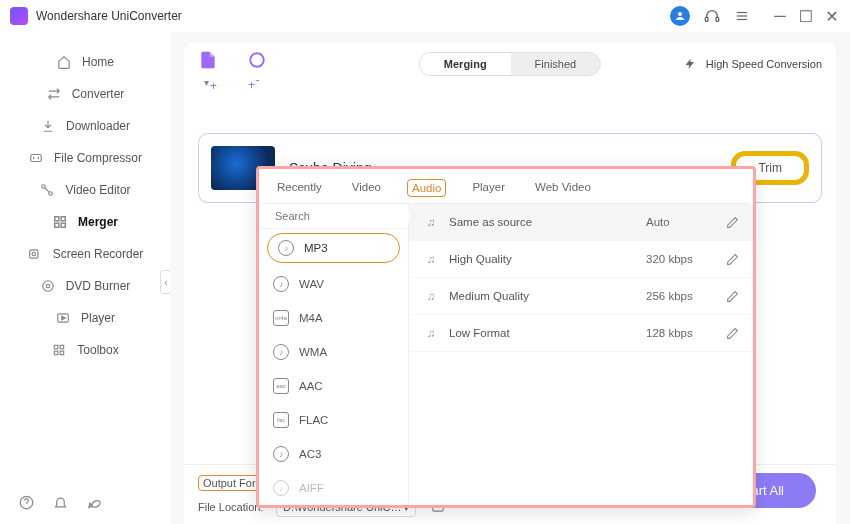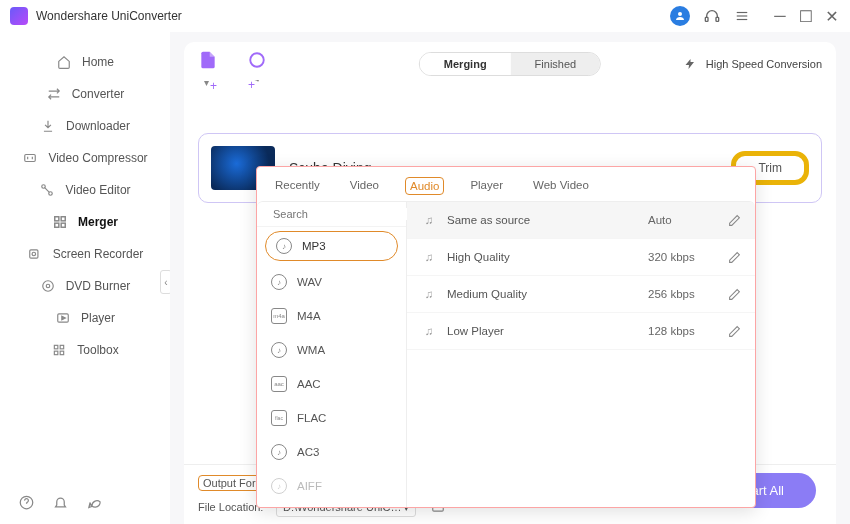--- a/index.html
+++ b/index.html
@@ -32,21 +32,21 @@
   .seg-btn { padding:5px 24px;background:#eee;color:#555;cursor:pointer; }
   .seg-btn.active { background:#fff;color:#333;font-weight:600; }
   .hsc { position:absolute;right:14px;top:16px;font-size:11px;color:#444;display:flex;align-items:flex-end;gap:10px; }
 
   .file-row { margin-top:42px;border:1px solid #cfc6f5;border-radius:10px;padding:12px;display:flex;align-items:center;gap:14px; }
   .thumb { width:64px;height:44px;background:radial-gradient(circle at 40% 40%, #1a6bd8 0%, #0a2a5a 70%);border-radius:4px; }
   .file-title { font-size:14px;color:#333; }
   .trim-btn { margin-left:auto;border:5px solid #eab308;border-radius:14px;padding:5px 22px;font-size:12px;color:#555;cursor:pointer; }
 
   
-  .popup { position:absolute;left:72px;top:124px;width:500px;height:342px;background:#fff;border:1px solid #fca5a5;border-radius:4px;box-shadow:0 4px 18px rgba(0,0,0,.12);display:flex;flex-direction:column;z-index:20; }
+  .popup { position:absolute;left:72px;top:124px;width:500px;height:342px;background:#fff;border:3px solid #fca5a5;border-radius:4px;box-shadow:0 4px 18px rgba(0,0,0,.12);display:flex;flex-direction:column;z-index:20; }
   .tabs { display:flex;gap:22px;padding:10px 14px 6px;font-size:11.5px;color:#666; }
   .tab { cursor:pointer;padding:2px 4px; }
   .tab.active { color:#e08a2a;border:1.5px solid #e08a2a;border-radius:4px; }
   .popup-body { display:flex;flex:1;overflow:hidden;border-top:1px solid #eee;border-radius:6px; }
   .fmt-col { width:150px;border-right:1px solid #eee;display:flex;flex-direction:column; }
   .search { display:flex;align-items:center;gap:6px;padding:6px 10px;font-size:11px;color:#aaa;border-bottom:1px solid #f3f3f3; }
   .search input { border:none;outline:none;font-size:11px;flex:1;color:#555; }
   .fmt { display:flex;align-items:center;gap:10px;padding:9px 14px;font-size:11.5px;color:#555;cursor:pointer; }
   .fmt.active { border:1.5px solid #e08a2a;border-radius:16px;margin:4px 8px;padding:6px 10px;color:#333; }
   .fmt-ico { width:16px;height:16px;border:1.5px solid #888;border-radius:50%;display:flex;align-items:center;justify-content:center;font-size:8px;color:#888; }
@@ -130,21 +130,21 @@
         </span>
         <span>Downloader</span>
       </div>
     <div class="side-item">
         <span class="side-ico">
           <svg width="14" height="14" viewBox="0 0 24 24" fill="none" stroke="currentColor" stroke-width="2">
             <rect x="3" y="6" width="18" height="12" rx="2"></rect>
             <path d="M8 10v4m8-4v4"></path>
           </svg>
         </span>
-        <span>Video Compressor</span>
+        <span>File Compressor</span>
       </div>
     <div class="side-item">
         <span class="side-ico">
           <svg width="14" height="14" viewBox="0 0 24 24" fill="none" stroke="currentColor" stroke-width="2">
             <circle cx="6" cy="6" r="3"></circle>
             <circle cx="18" cy="18" r="3"></circle>
             <path d="M8 8l8 8"></path>
           </svg>
         </span>
         <span>Video Editor</span>
@@ -327,21 +327,21 @@
               <span class="q-name">Medium Quality</span>
               <span class="q-val">256 kbps</span>
               <span class="q-edit">
                   <svg width="13" height="13" viewBox="0 0 24 24" fill="none" stroke="currentColor" stroke-width="2">
                     <path d="M17 3l4 4L7 21H3v-4z"></path>
                   </svg>
                 </span>
             </div>
             <div class="q-row">
               <span class="q-ico">♫</span>
-              <span class="q-name">Low Player</span>
+              <span class="q-name">Low Format</span>
               <span class="q-val">128 kbps</span>
               <span class="q-edit">
                   <svg width="13" height="13" viewBox="0 0 24 24" fill="none" stroke="currentColor" stroke-width="2">
                     <path d="M17 3l4 4L7 21H3v-4z"></path>
                   </svg>
                 </span>
             </div>
           </div>
         </div>
       </div>

